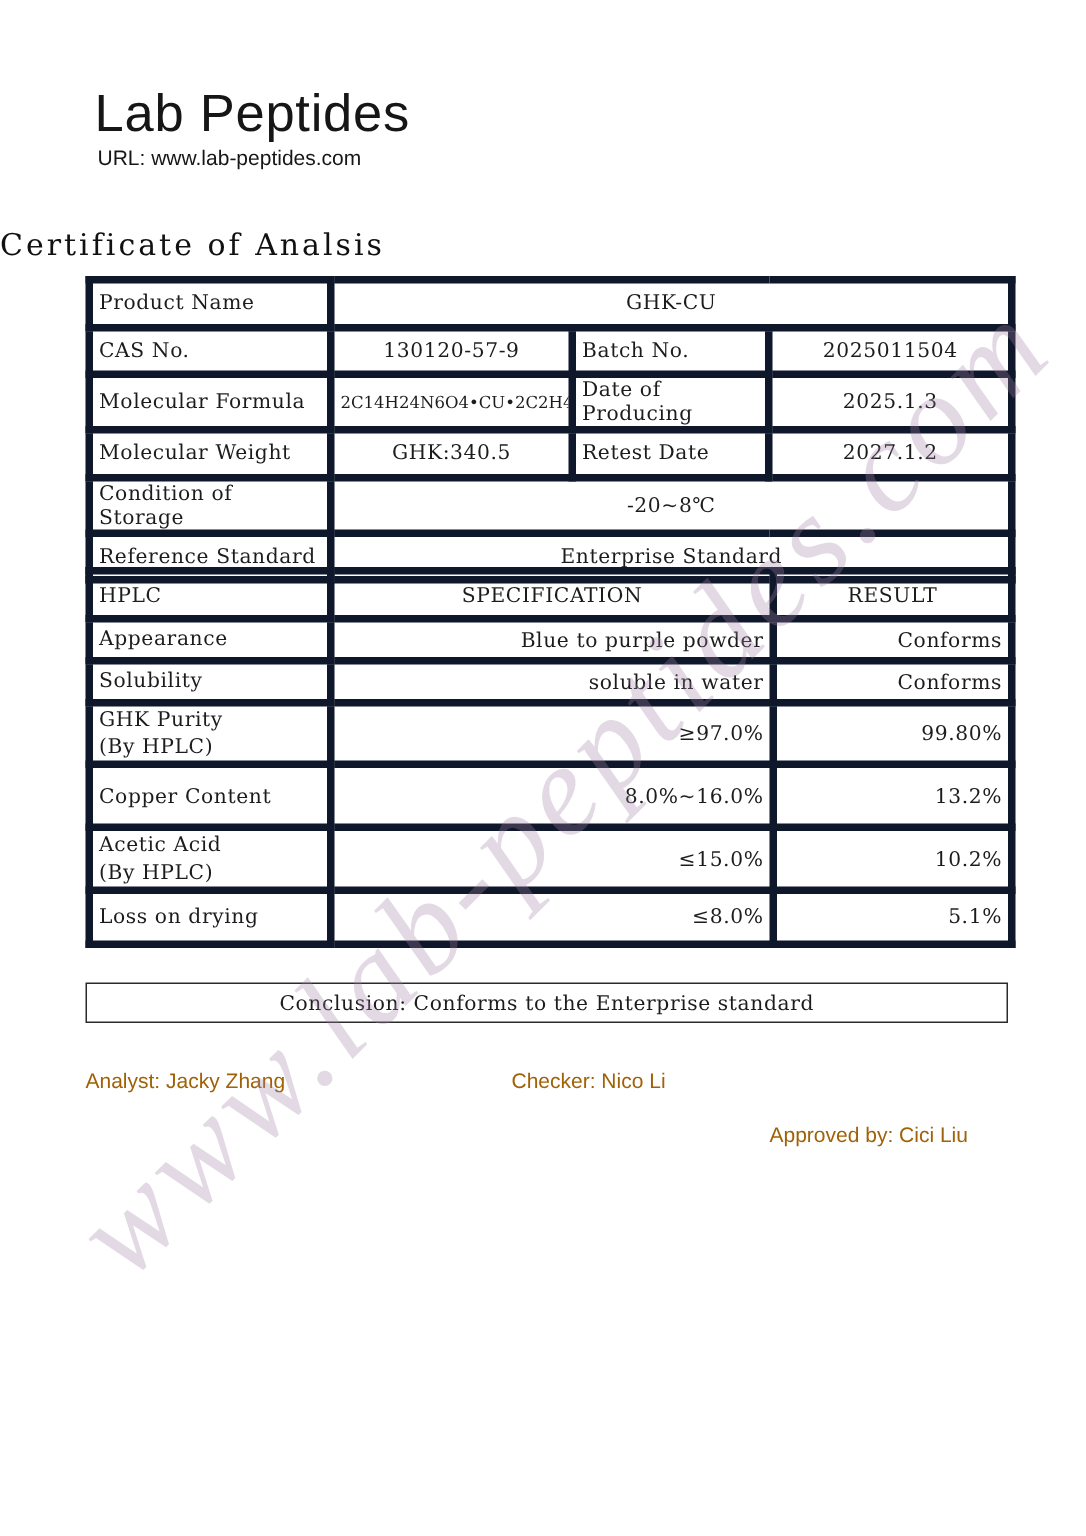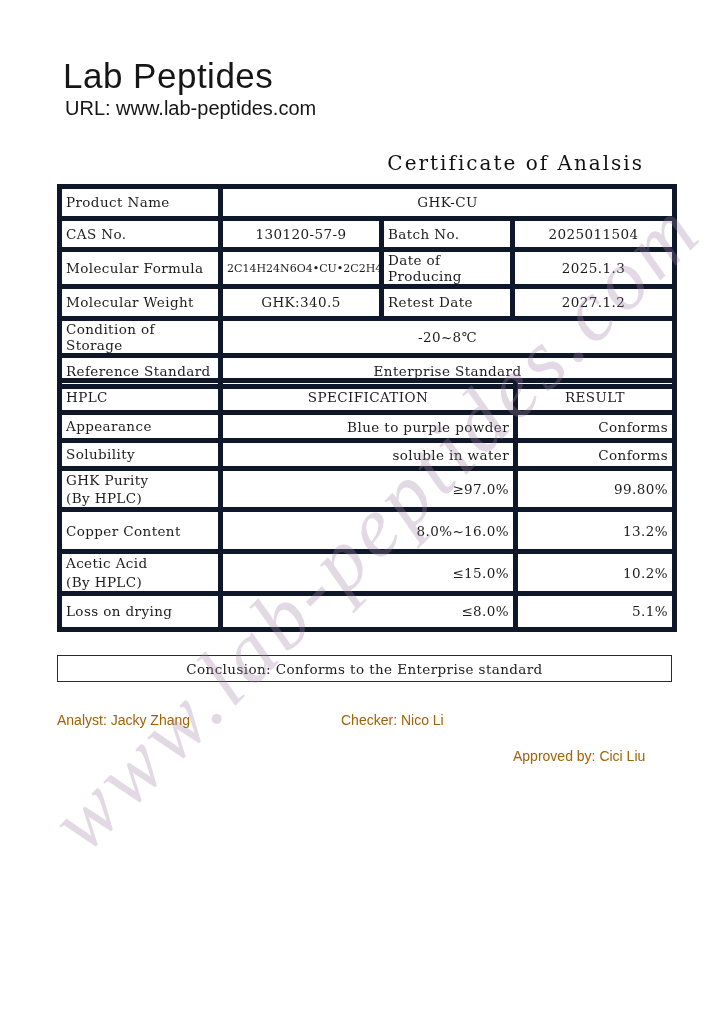--- a/index.html
+++ b/index.html
@@ -14,26 +14,26 @@
   }
   
   .brand{
     position:absolute;left:63px;top:56px;
     font-family:"Liberation Sans", sans-serif;
     font-size:35px;letter-spacing:0.5px;color:#161616;
   }
   .url-line{
     position:absolute;left:65px;top:97px;
     font-family:"Liberation Sans", sans-serif;
-    font-size:20px;color:#161616;text-align:right;
+    font-size:14px;color:#161616;text-align:right;
   }
   
   .doc-title{
     position:absolute;left:0;top:151px;width:644px;
-    text-align:right;font-size:20px;letter-spacing:2px;color:#111;
+    text-align:left;font-size:20px;letter-spacing:2px;color:#111;
   }
   
   table{border-collapse:collapse;table-layout:fixed;}
   td,th{
     border:5px solid #0f172a;
     font-size:13.5px;letter-spacing:0.4px;
     padding:0 4px;overflow:hidden;
   }
   .info-table{position:absolute;left:57px;top:184px;width:615px;}
   .info-table td{height:26.6px;}

